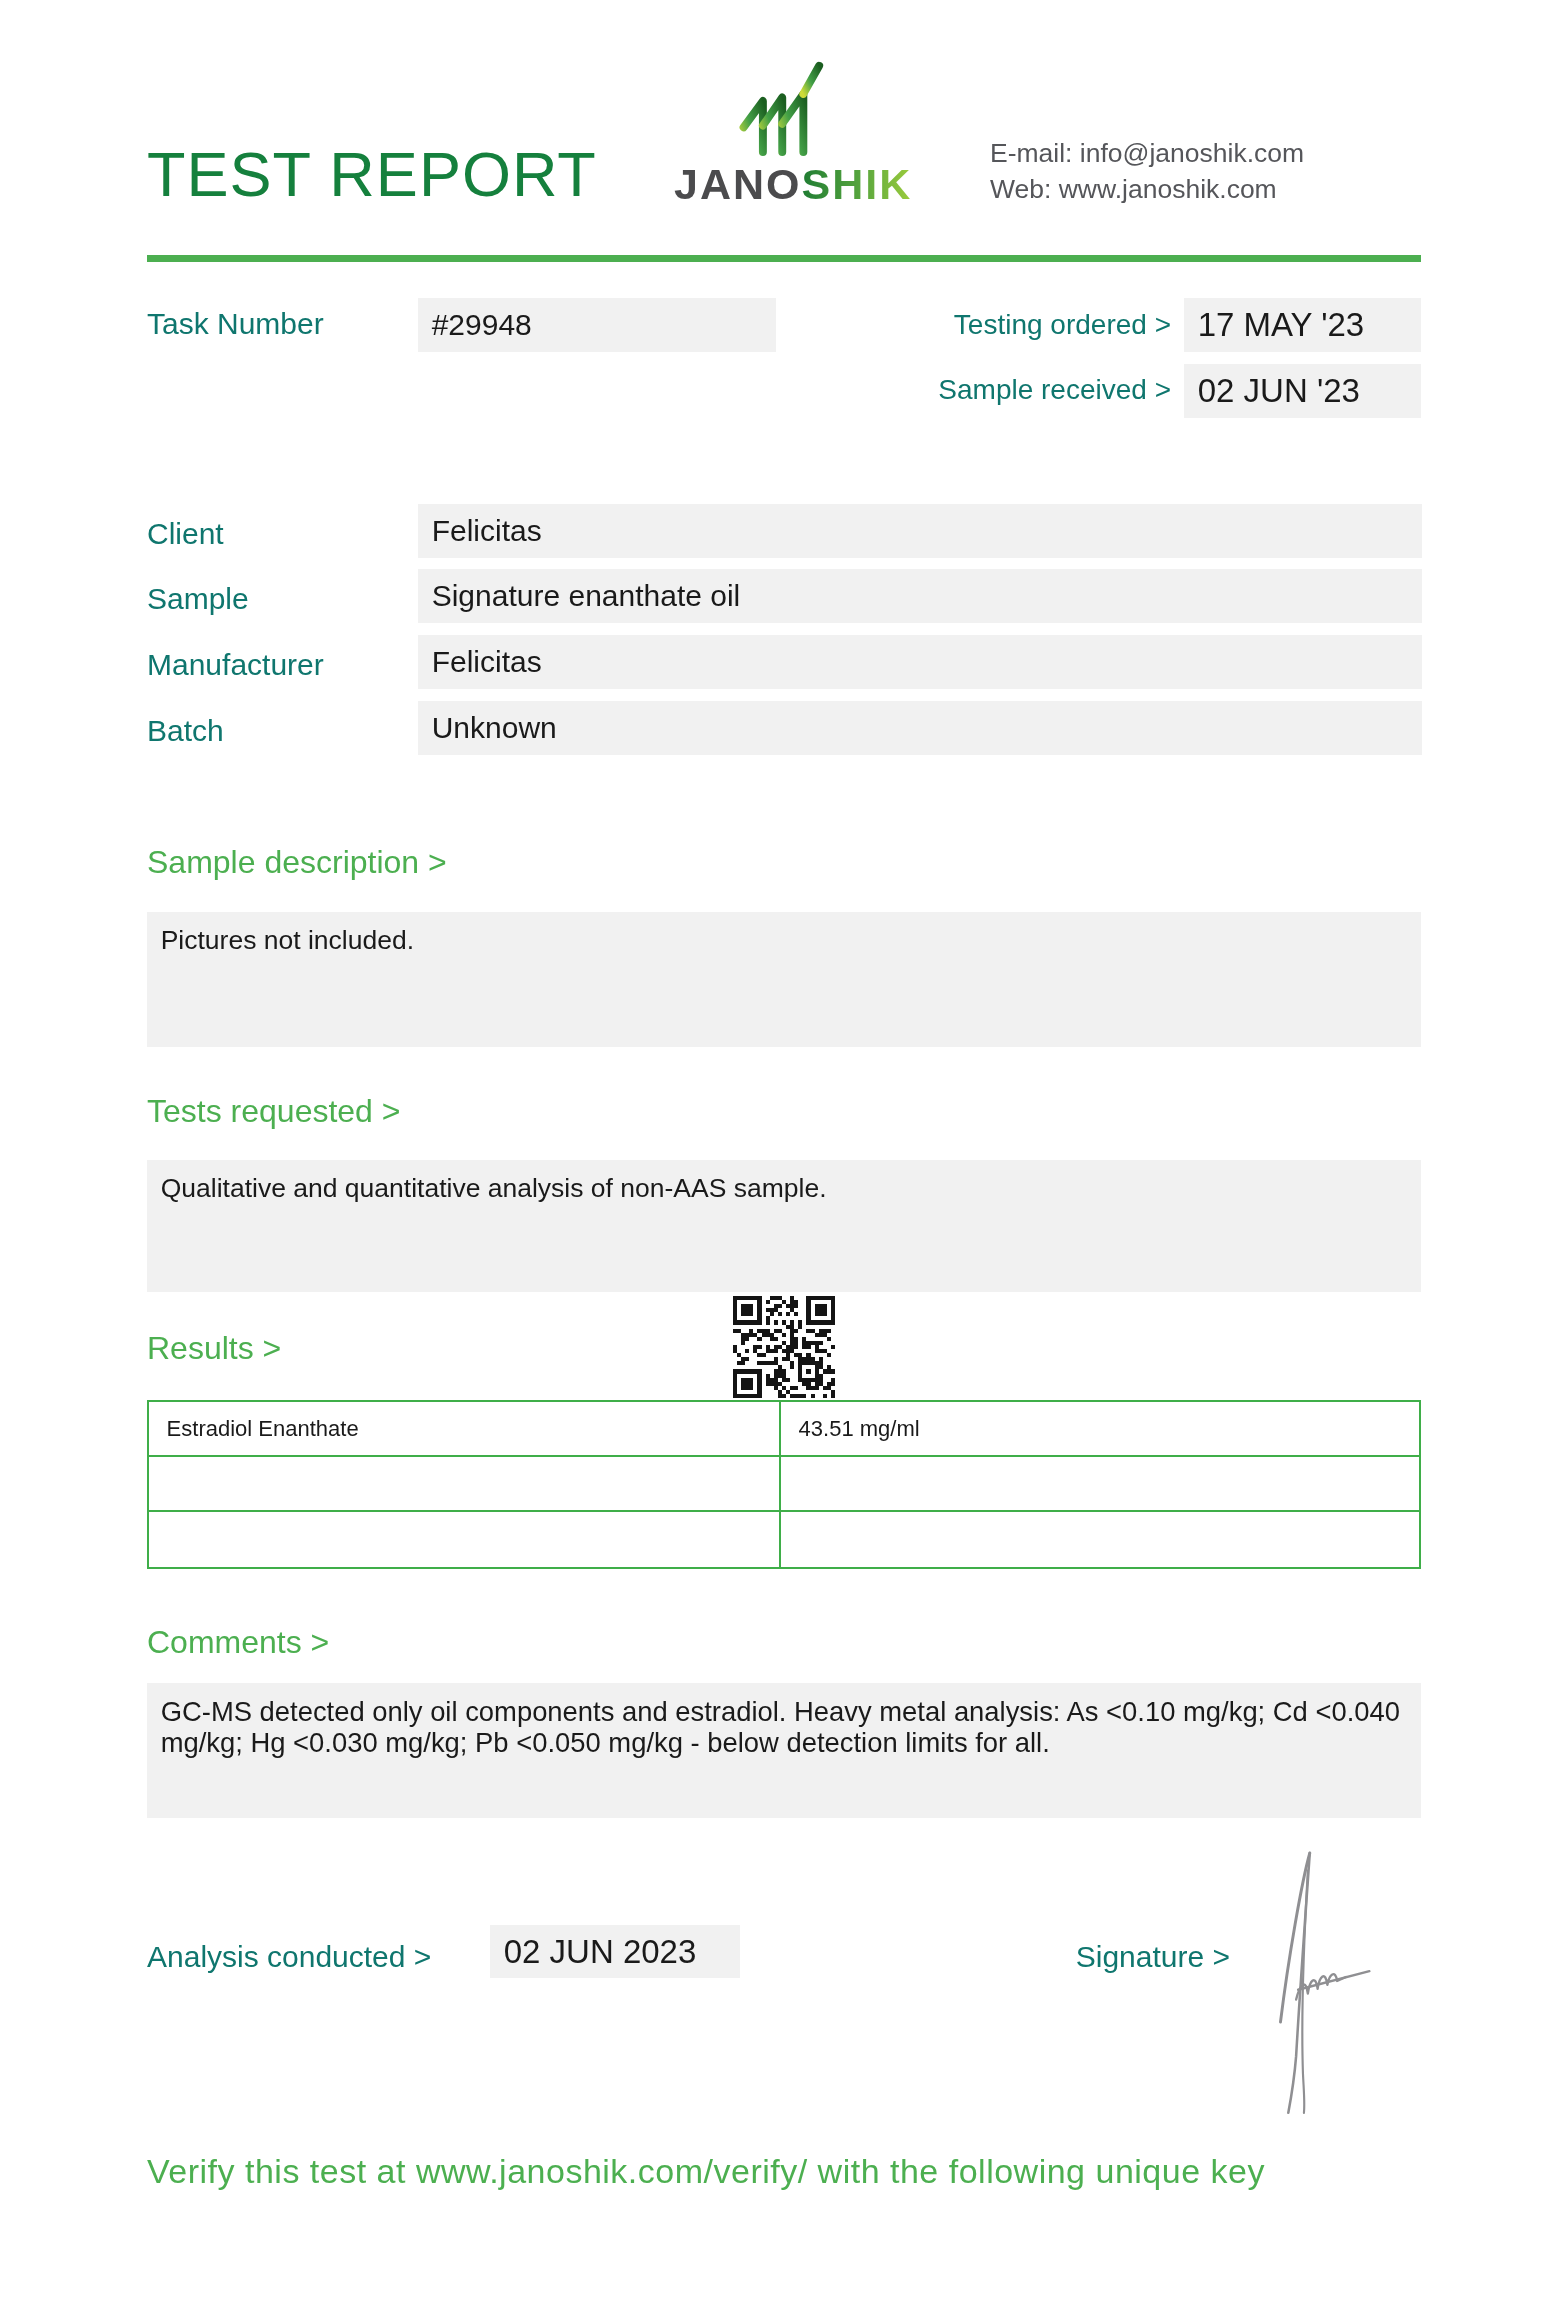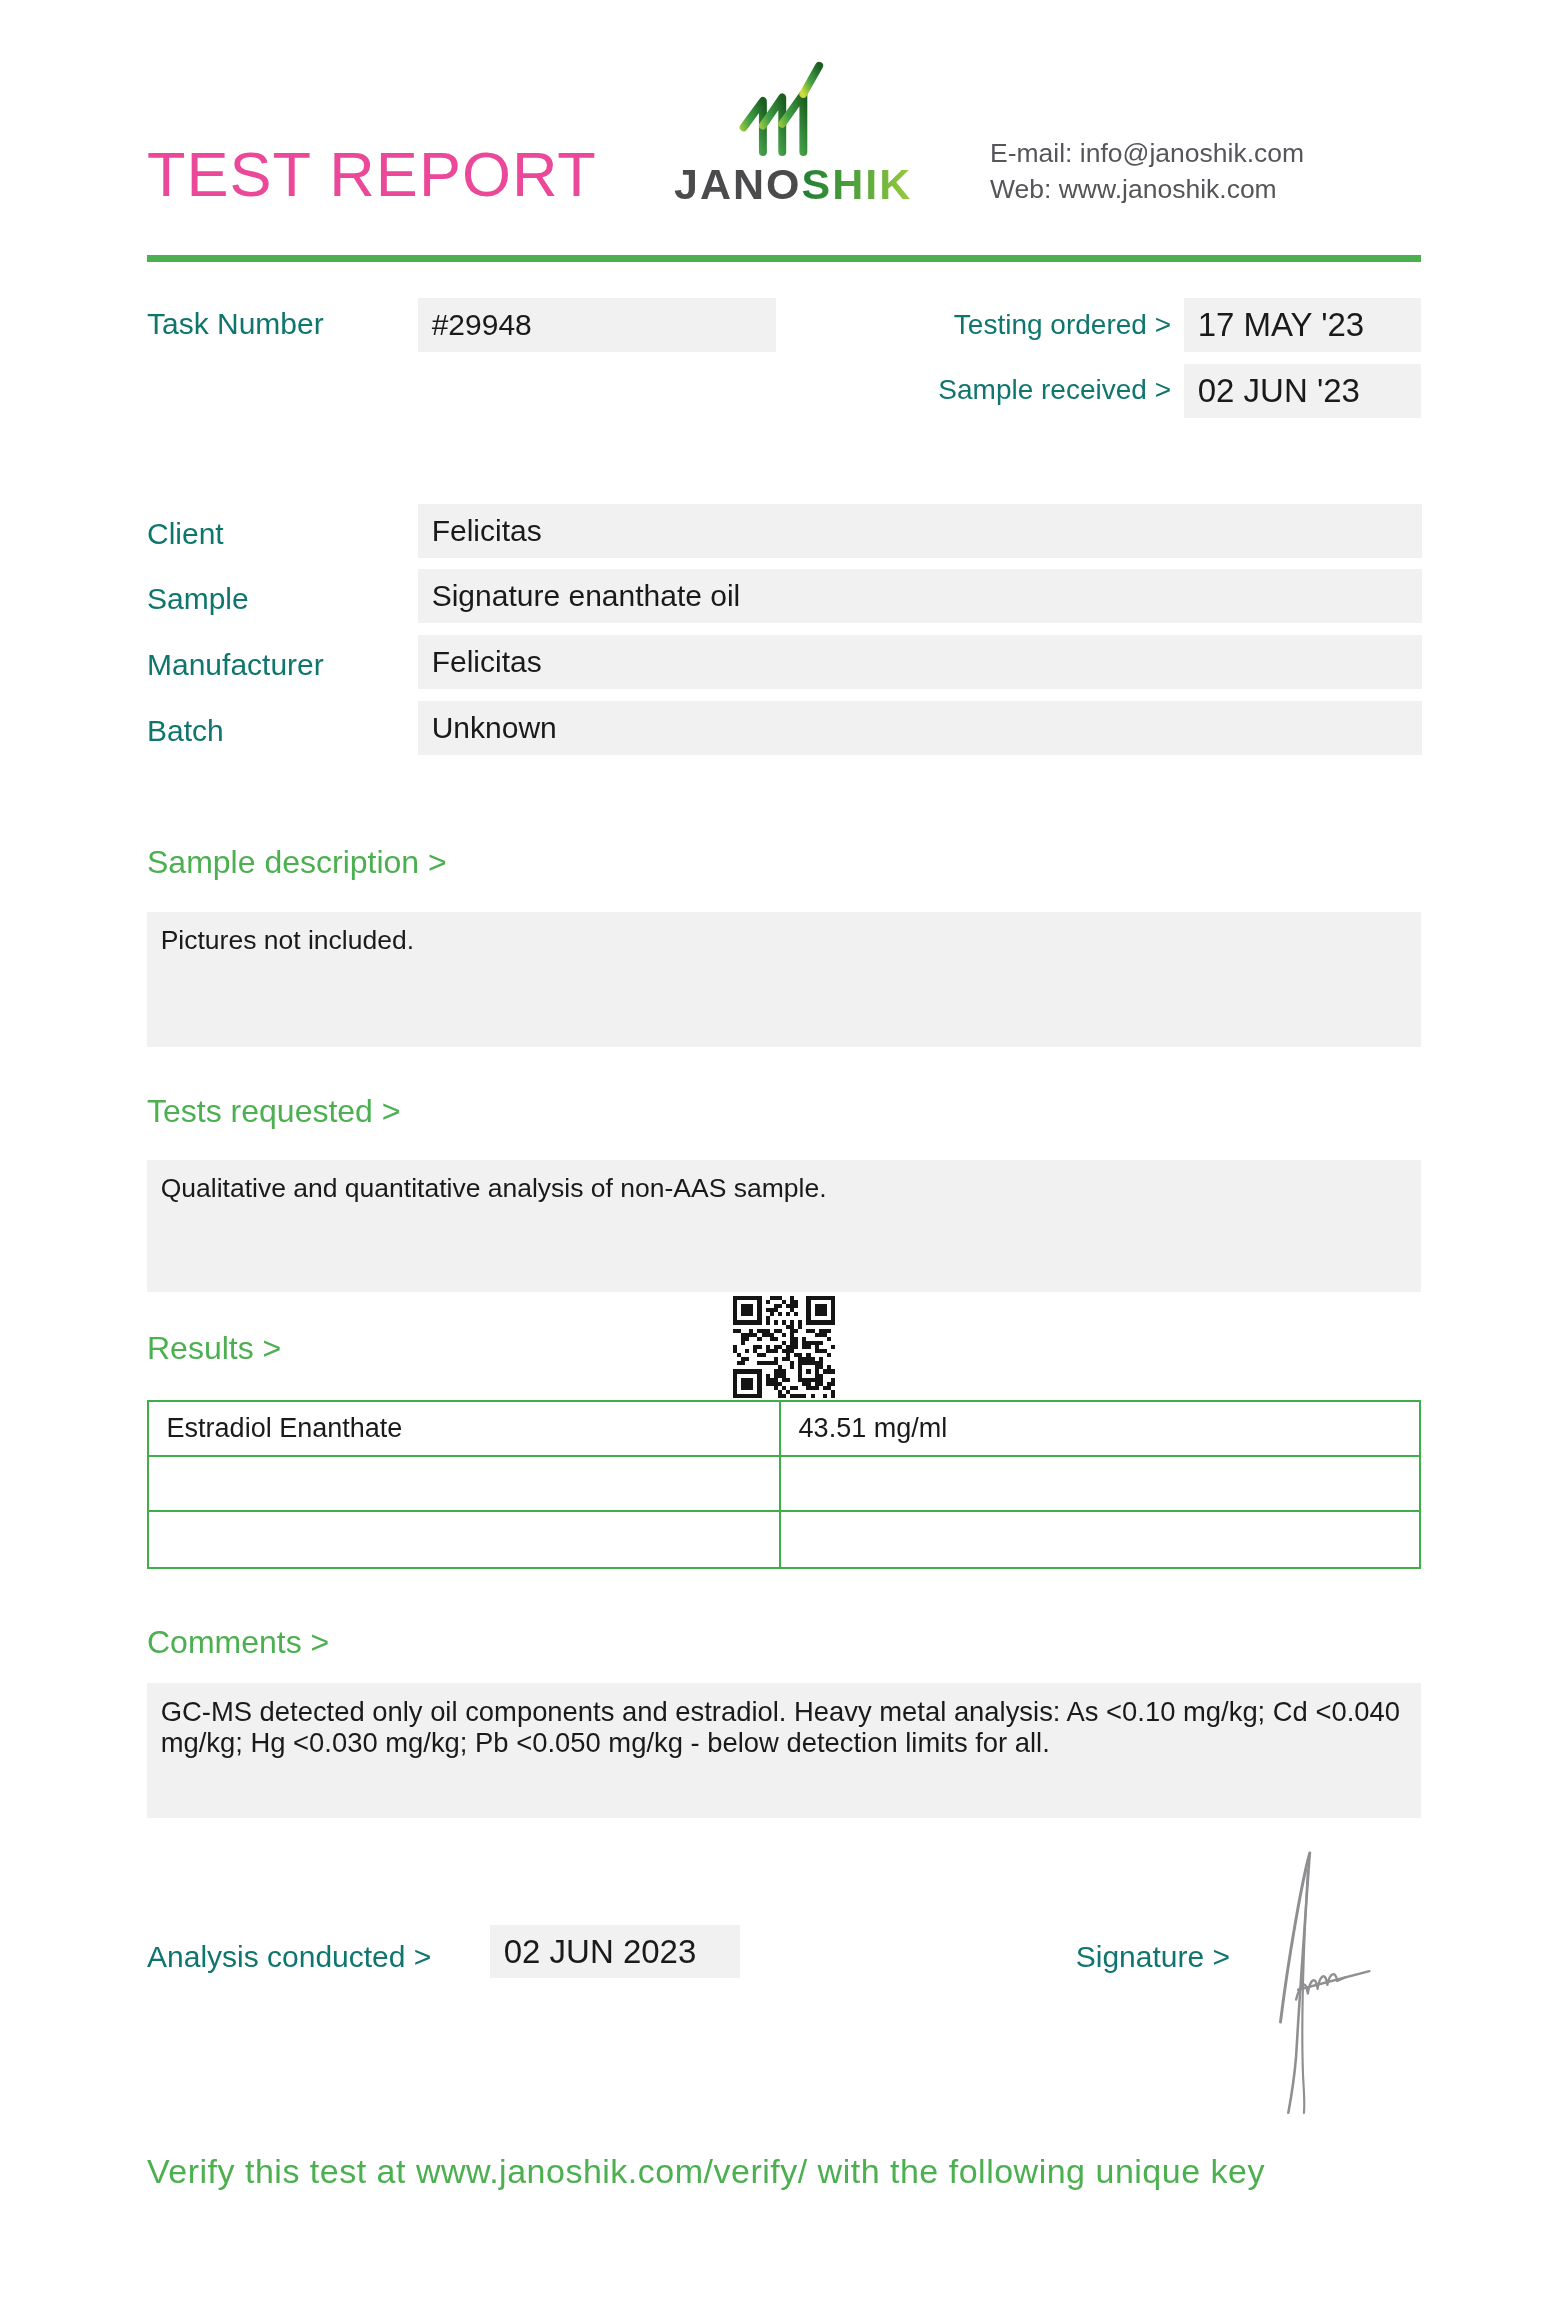--- a/index.html
+++ b/index.html
@@ -6,21 +6,21 @@
   .page{
     position:relative;
     width:1568px;height:2313px;
     background:#ffffff;
     font-family:"Liberation Sans","DejaVu Sans",sans-serif;
     color:#1a1a1a;
     overflow:hidden;
   }
   .abs{position:absolute;}
   
-  .title{left:147px;top:143px;font-size:63px;line-height:1;color:#ec4899;letter-spacing:1px;font-weight:400;}
+  .title{left:147px;top:143px;font-size:63px;line-height:1;color:#15803d;letter-spacing:1px;font-weight:400;}
   .logo{left:674px;top:57px;width:220px;text-align:center;}
   .logo-mark{display:block;margin:0 auto;}
   .logo-text{font-size:43px;font-weight:600;letter-spacing:2px;color:#4b4b4d;line-height:1;margin-top:3.9px;white-space:nowrap;}
   .logo-shik{color:#3d9b44;}
   @supports (-webkit-background-clip: text){
     .logo-shik{background:linear-gradient(90deg,#1f7c33 0%,#58a63e 55%,#9ccc3c 100%);
       -webkit-background-clip:text;-webkit-text-fill-color:transparent;}
   }
   .contact{left:990px;top:135px;width:441px;font-size:26.5px;line-height:36px;color:#55565a;}
   .rule{left:147px;top:255px;width:1274px;height:6.9px;background:#4caf50;}
@@ -32,21 +32,21 @@
   .bigval{font-size:30px;}
   .dateval{font-size:33px;}
   .fieldval{font-size:30px;}
   .right{text-align:right;display:block;}
   
   .tbox{background:#f1f1f1;box-sizing:border-box;padding:12.7px 13.7px;font-size:26.5px;line-height:1.2;}
   
   .results-table{left:147px;top:1400px;width:1274px;height:169px;border:2.9px solid #3fae49;box-sizing:border-box;
     display:grid;grid-template-columns:632px 1fr;grid-template-rows:1fr 1fr 1fr;background:#ffffff;}
   .cell{border-right:2.9px solid #3fae49;border-bottom:2.9px solid #3fae49;display:flex;align-items:center;
-    padding-left:17.6px;font-size:27px;}
+    padding-left:17.6px;font-size:22px;}
   .cell.no-r{border-right:none;}
   .cell.no-b{border-bottom:none;}
   
   .verify{left:147px;top:2152px;font-size:34px;color:#4caf50;letter-spacing:0.5px;white-space:nowrap;}
   .keybox{left:147px;top:2223px;width:1274px;height:55px;background:#f1f1f1;
     display:flex;align-items:center;justify-content:center;font-size:29px;letter-spacing:1px;}
   .qr{left:733px;top:1296px;width:102px;height:102px;}
   .sig{left:1259px;top:1841px;}
 </style>
 </head>

